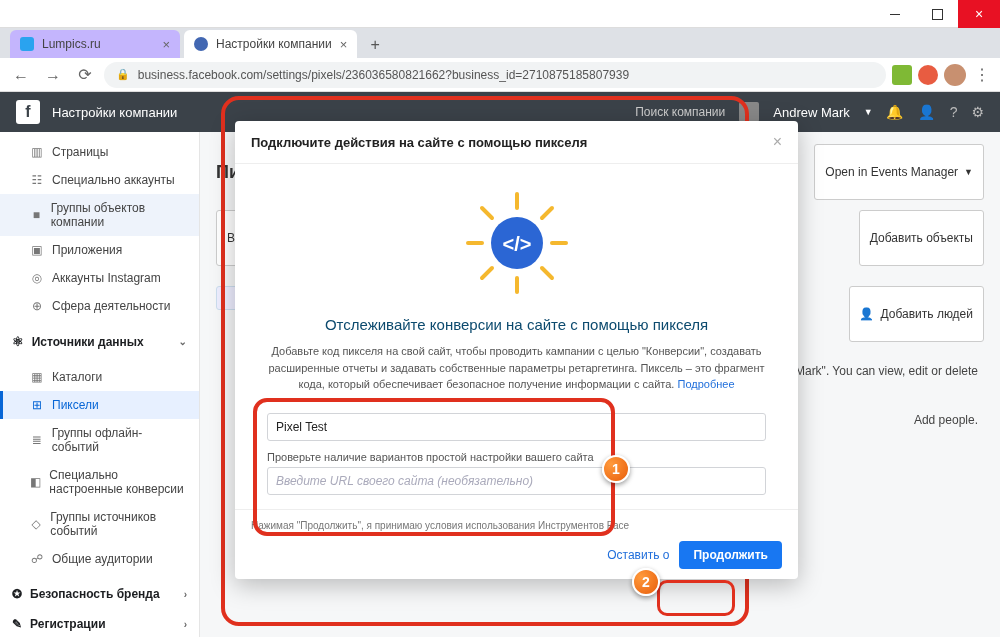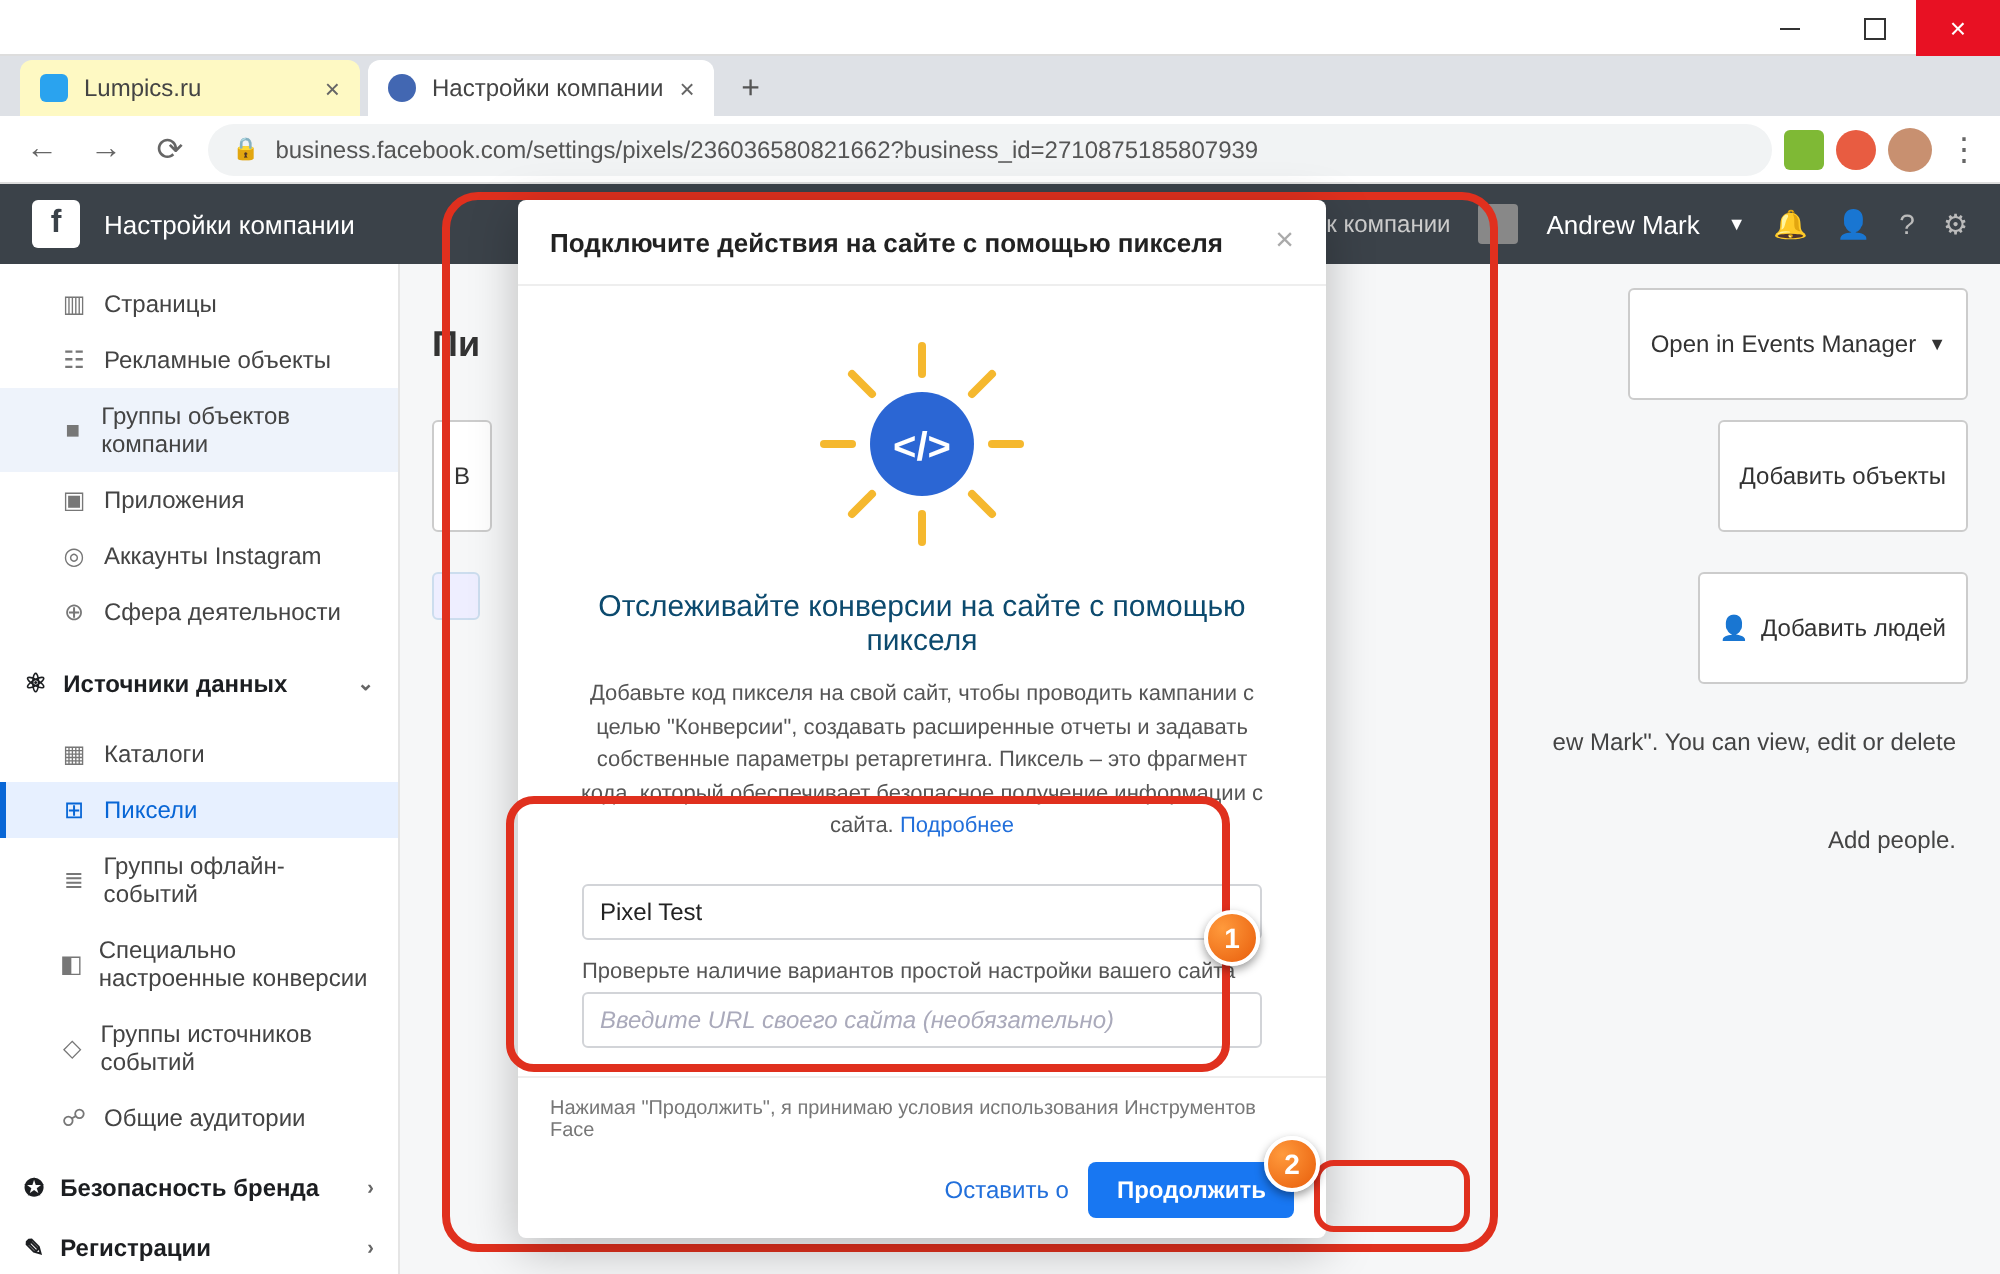--- a/index.html
+++ b/index.html
@@ -12,21 +12,21 @@
 .titlebar { height: 28px; background: #fff; display: flex; border-bottom: 1px solid #ddd; }
 .titlebar-spacer { flex: 1; }
 .titlebar-btn { width: 42px; height: 28px; display: flex; align-items: center; justify-content: center; font-size: 11px; color: #555; }
 .titlebar-btn.min::after { content: ""; width: 10px; height: 1px; background: #333; display: block; }
 .titlebar-btn.max::after { content: ""; width: 9px; height: 9px; border: 1px solid #333; display: block; }
 .titlebar-btn.close { background: #e81123; color: #fff; font-size: 14px; }
 
 
 .tabs-row { height: 30px; background: #dee1e6; display: flex; align-items: flex-end; padding-left: 10px; }
 .tab { height: 28px; background: #fff; border-radius: 6px 6px 0 0; display: flex; align-items: center; padding: 0 10px; margin-right: 4px; min-width: 170px; font-size: 12px; color: #444; position: relative; }
-.tab.inactive { background: #fef9c3; }
+.tab.inactive { background: #c4b5fd; }
 .tab .favicon { width: 14px; height: 14px; border-radius: 3px; margin-right: 8px; display: inline-block; }
 .tab .favicon.blue { background: #2aa3ef; }
 .tab .favicon.fb { background: #4267B2; border-radius: 50%; }
 .tab .tab-close { margin-left: auto; font-size: 13px; color: #666; padding-left: 8px; }
 .newtab { width: 28px; height: 26px; display: flex; align-items: center; justify-content: center; color: #555; font-size: 16px; }
 
 
 .addrbar { height: 34px; background: #fff; display: flex; align-items: center; padding: 0 8px; border-bottom: 1px solid #ddd; gap: 6px; }
 .nav-icon { width: 26px; height: 26px; display: flex; align-items: center; justify-content: center; color: #666; border-radius: 50%; font-size: 16px; }
 .url-box { flex: 1; height: 26px; background: #f1f3f4; border-radius: 13px; display: flex; align-items: center; padding: 0 12px; font-size: 12px; color: #555; gap: 8px; }
@@ -56,21 +56,21 @@
 
 
 .content { flex: 1; padding: 12px 16px; position: relative; }
 .content-header { display: flex; align-items: center; margin-bottom: 10px; }
 .btn-outline { border: 1px solid #ccc; background: #fff; padding: 20px 10px; font-size: 12px; border-radius: 3px; display: inline-flex; align-items: center; gap: 6px; cursor: pointer; color: #333; }
 .btn-outline .caret { font-size: 9px; }
 .people-btn { margin-left: auto; }
 .body-text { font-size: 12px; color: #444; line-height: 1.6; }
 .anno-frame { position: absolute; border: 4px solid #e0301e; border-radius: 18px; pointer-events: none; }
 .anno-outer { left: 221px; top: 96px; width: 528px; height: 530px; }
-.modal { position: absolute; left: 235px; top: 100px; width: 404px; background: #fff; border-radius: 4px; box-shadow: 0 6px 24px rgba(0,0,0,.25); overflow: hidden; margin-left: 24px; }
+.modal { position: absolute; left: 235px; top: 121px; width: 563px; background: #fff; border-radius: 4px; box-shadow: 0 6px 24px rgba(0,0,0,.25); overflow: hidden; }
 .modal-head { padding: 12px 16px; border-bottom: 1px solid #eee; display: flex; align-items: center; }
 .modal-title { font-size: 13px; font-weight: bold; color: #222; }
 .modal-close { margin-left: auto; color: #aaa; font-size: 16px; cursor: pointer; }
 .modal-body { padding: 16px 28px 8px; text-align: center; }
 .hero { display: flex; justify-content: center; margin: 8px 0 18px; }
 .modal-h2 { font-size: 15px; font-weight: normal; color: #0c4a6e; margin-bottom: 10px; }
 .modal-p { font-size: 11px; color: #555; line-height: 1.5; text-align: center; }
 .modal-p a { color: #216fdb; text-decoration: none; }
 .form-sec { text-align: left; margin-top: 14px; padding: 6px 4px; }
 .form-label { font-size: 11px; color: #555; margin-bottom: 4px; display: flex; }
@@ -147,21 +147,21 @@
   <div class="main">
 
     <div class="sidebar">
       <div class="side-group">
         <div class="side-item">
             <span class="side-ico">▥</span>
             <span>Страницы</span>
           </div>
         <div class="side-item">
             <span class="side-ico">☷</span>
-            <span>Рекламные объекты</span>
+            <span>Специально аккаунты</span>
           </div>
         <div class="side-item" style="background:#eef3fb">
             <span class="side-ico">■</span>
             <span>Группы объектов компании</span>
           </div>
         <div class="side-item">
             <span class="side-ico">▣</span>
             <span>Приложения</span>
           </div>
         <div class="side-item">

